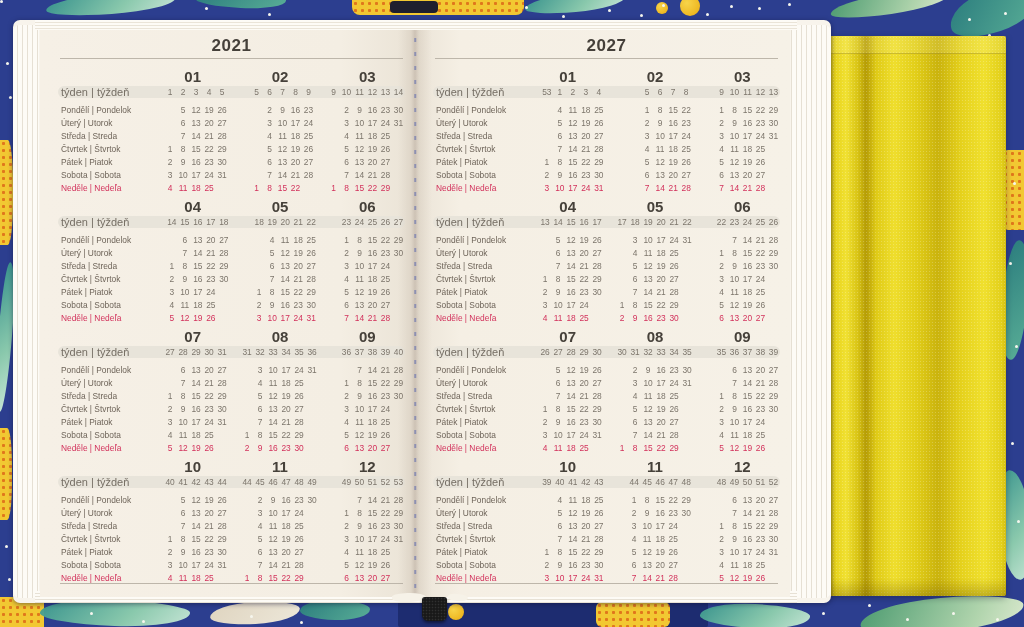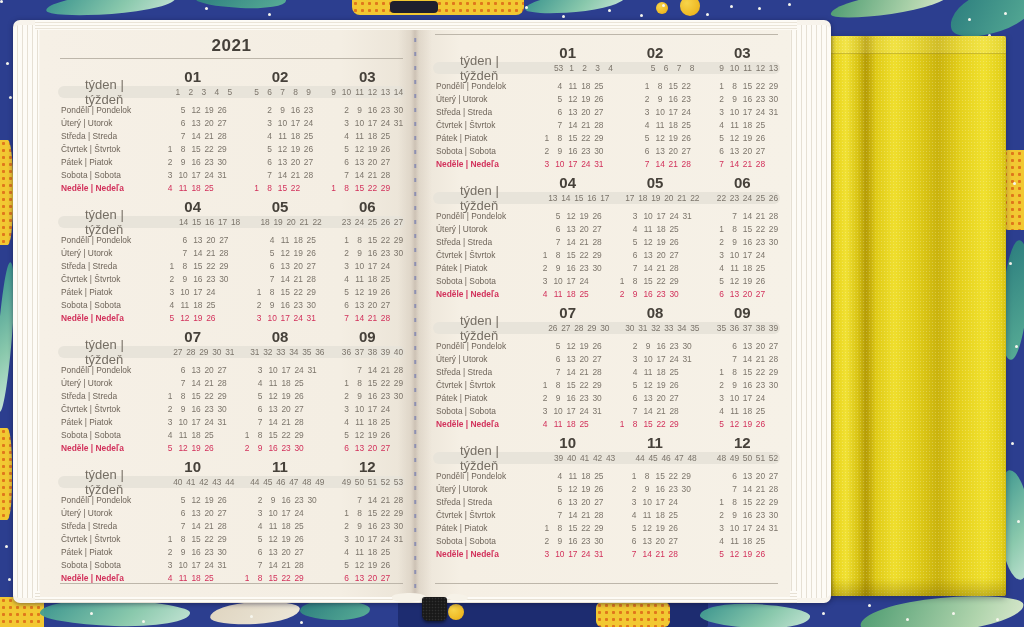--- a/index.html
+++ b/index.html
@@ -71,26 +71,26 @@
           letter-spacing:.5px;height:24px;line-height:24px;}
   .trule{border-bottom:1px solid #bdb6aa;margin:0 2px 9px 2px;}
   .brule{position:absolute;left:20px;right:12px;bottom:13px;border-top:1px solid #bdb6aa;}
   .quarter{margin-bottom:5px;}
   .mheads{display:flex;align-items:center;height:16px;}
   .mh-spacer{width:88px;}
   .mhead{width:78px;margin-left:12px;text-align:center;font-weight:bold;
          font-size:15px;color:#46413a;}
   .weekbar{display:flex;align-items:center;height:12px;border-radius:6px;
            background:#e8e4da;margin:2px 0 4px 0;}
-  .wlbl{width:88px;padding-left:3px;box-sizing:border-box;font-size:13px;color:#756e64;margin-left:24px;}
+  .wlbl{width:88px;padding-left:3px;box-sizing:border-box;font-size:11px;color:#756e64;}
   .drow{display:flex;align-items:flex-end;height:13px;}
   .dlbl{width:88px;box-sizing:border-box;padding-left:3px;font-size:8.4px;color:#6e6459;}
   .mgroup{width:78px;margin-left:12px;display:flex;justify-content:flex-end;}
   .cell{width:13px;text-align:center;font-size:8.4px;color:#7c756b;}
-  .drow.sun .dlbl{color:#d2315b;font-weight:bold;}
+  .drow.sun .dlbl{color:#d2315b;font-weight:normal;}
   .drow.sun .cell{color:#d2315b;}
 
   
   .elastic{position:absolute;left:422px;top:597px;width:25px;height:24px;
     background-color:#191919;
     background-image:radial-gradient(rgba(255,255,255,.10) .6px, rgba(0,0,0,0) 1.1px);
     background-size:3px 3px;border-radius:3px 3px 6px 6px;
     box-shadow:0 2px 3px rgba(0,0,0,.45);}
   .paperbit{background:#f6f2e8;border-radius:40% 60% 50% 50%;}
 </style>
@@ -960,20 +960,21 @@
                 <span class="cell">20</span>
                 <span class="cell">27</span>
                 <span class="cell"></span>
               </div>
             </div>
           </div>
         </div>
       <div class="brule"></div>
     </div>
     <div class="page right">
+      <div class="ptitle">2027</div>
       <div class="trule"></div>
       <div>
           <div class="quarter">
             <div class="mheads">
               <span class="mh-spacer"></span>
               <div class="mhead">01</div>
               <div class="mhead">02</div>
               <div class="mhead">03</div>
             </div>
             <div class="weekbar">

